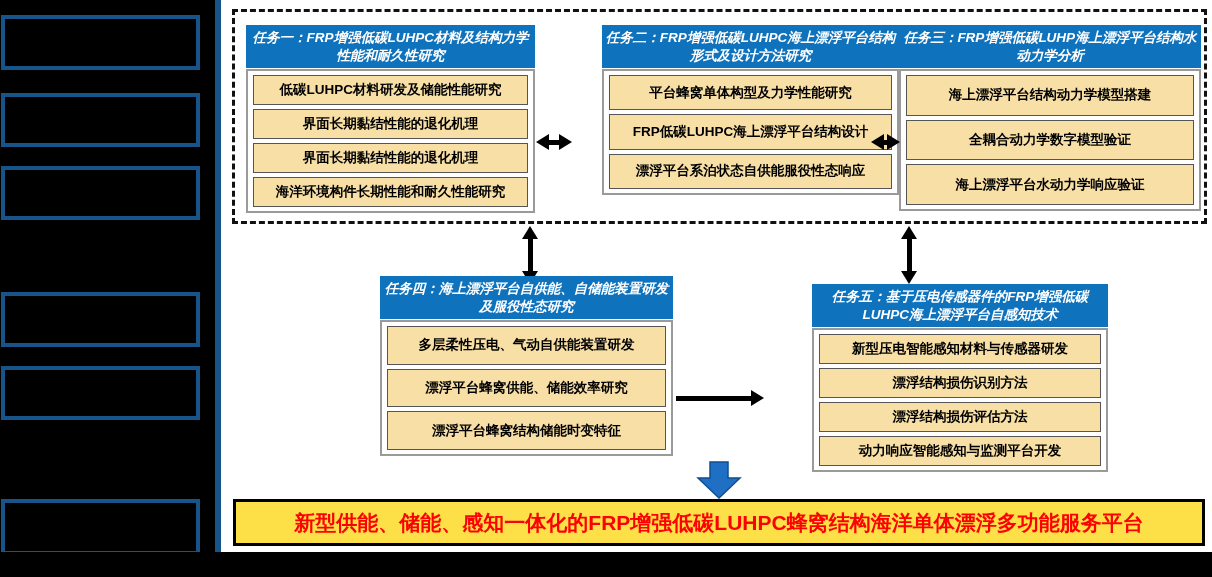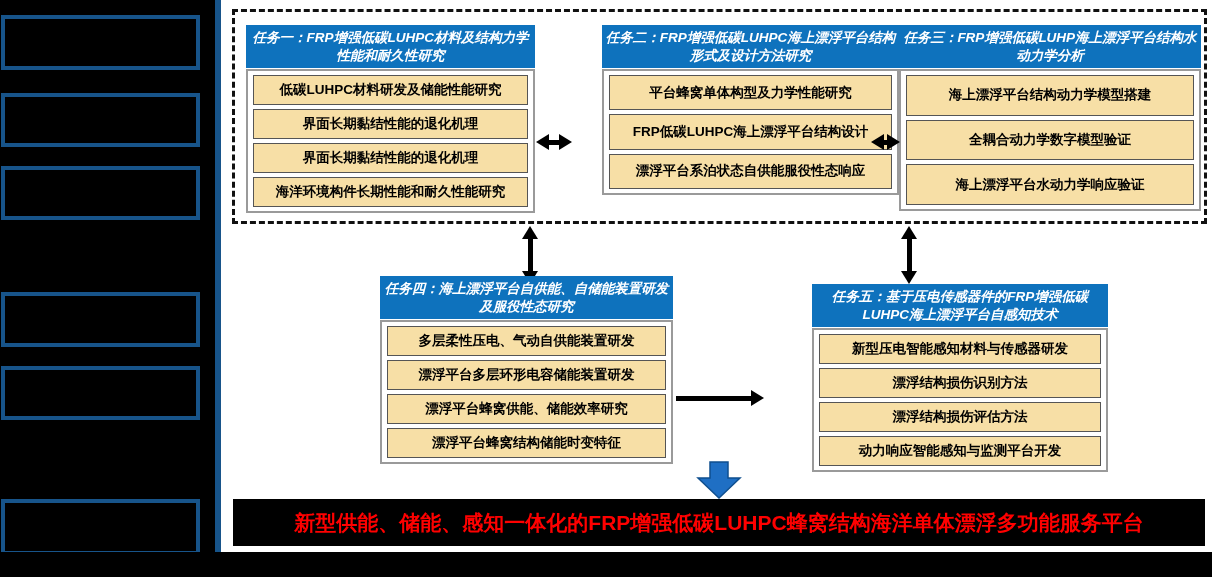--- a/index.html
+++ b/index.html
@@ -45,21 +45,21 @@
   .tri-right{width:0;height:0;border-top:8px solid transparent;border-bottom:8px solid transparent;border-left:13px solid #000;}
   .v-arrow{position:absolute;display:flex;flex-direction:column;align-items:center;width:18px;}
   .v-arrow .shaft{flex:1;width:5px;background:#000;}
   .tri-up{width:0;height:0;border-left:8px solid transparent;border-right:8px solid transparent;border-bottom:13px solid #000;}
   .tri-down{width:0;height:0;border-left:8px solid transparent;border-right:8px solid transparent;border-top:13px solid #000;}
   .block-arrow{position:absolute;}
 
   
   .banner{
     position:absolute;left:233px;top:499px;width:972px;height:47px;box-sizing:border-box;
-    background:#000000;border:3px solid #000;display:flex;align-items:center;justify-content:center;
+    background:#fde047;border:3px solid #000;display:flex;align-items:center;justify-content:center;
   }
   .banner-text{color:#ff0000;font-weight:bold;font-size:21px;white-space:nowrap;}
 </style>
 </head>
 <body>
 
 <div class="canvas">
 
   <div class="left-panel">
     <div class="redacted-box" style="top:15px;height:55px;"></div>
@@ -120,21 +120,20 @@
   <div class="v-arrow" style="left:900px;top:226px;height:58px;">
     <div class="tri-up"></div>
       <div class="shaft"></div>
       <div class="tri-down"></div>
   </div>
 
   <div class="task-group" style="left:380px;top:276px;width:293px;height:180px;">
     <div class="task-header">任务四：海上漂浮平台自供能、自储能装置研发及服役性态研究</div>
     <div class="task-body">
       <div class="task-item">多层柔性压电、气动自供能装置研发</div>
-      <div class="task-item">漂浮平台多层环形电容储能装置研发</div>
       <div class="task-item">漂浮平台蜂窝供能、储能效率研究</div>
       <div class="task-item">漂浮平台蜂窝结构储能时变特征</div>
     </div>
   </div>
 
   <div class="task-group" style="left:764px;top:284px;width:296px;height:180px;margin-left:48px;">
     <div class="task-header">任务五：基于压电传感器件的FRP增强低碳LUHPC海上漂浮平台自感知技术</div>
     <div class="task-body">
       <div class="task-item">新型压电智能感知材料与传感器研发</div>
       <div class="task-item">漂浮结构损伤识别方法</div>

